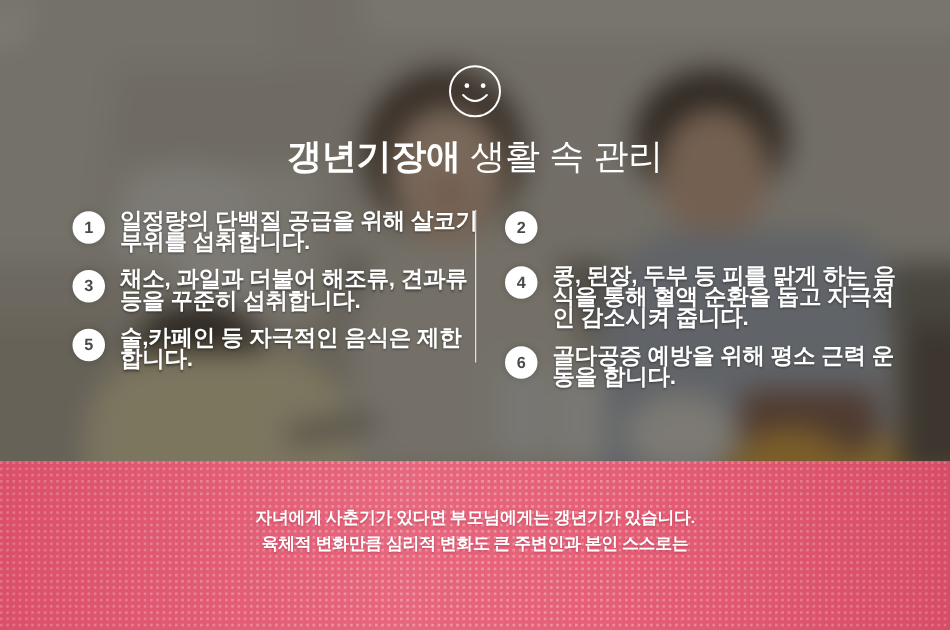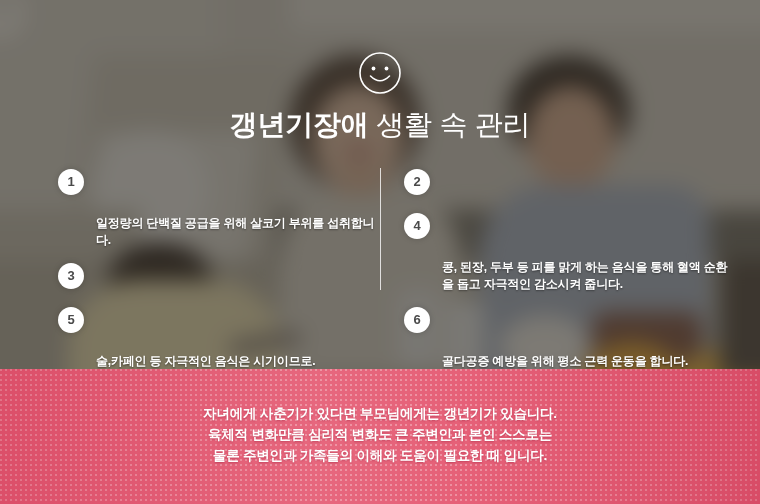--- a/index.html
+++ b/index.html
@@ -271,40 +271,40 @@
     color: #4a4a4a;
     font-size: 13px;
     font-weight: 700;
     line-height: 26px;
     text-align: center;
     margin-right: 12px;
     margin-top: 1px;
     box-shadow: 0 0 6px rgba(0,0,0,.18);
   }
   .tip-text {
-    font-size: 12px;
+    font-size: 18px;
     line-height: 17px;
     color: #ffffff;
     font-weight: 700;
     letter-spacing: -0.2px;
     text-shadow: 0 1px 2px rgba(0,0,0,.45);
-    margin-top: 47px;
   }
 
   
   .footer {
     position: absolute;
     left: 0;
     top: 369px;
     width: 760px;
     height: 135px;
     background-color: #e4566f;
     background-image:
       radial-gradient(circle at 1px 1px, rgba(255,255,255,.30) 1px, transparent 1.4px);
     background-size: 5px 5px;
+    font-family: Liberation Serif, serif;
   }
   .footer-sheen {
     position: absolute;
     left: 0; top: 0; width: 760px; height: 135px;
     background: linear-gradient(to right,
       rgba(198,60,90,0.28) 0%,
       rgba(255,255,255,0.10) 42%,
       rgba(255,255,255,0.06) 62%,
       rgba(190,55,85,0.32) 100%);
     pointer-events: none;
@@ -379,24 +379,25 @@
   <div class="tips">
     <div class="tips-divider"></div>
 
     <div class="tip-col tip-col-left">
       <div class="tip">
         <div class="tip-num">1</div>
         <div class="tip-text">일정량의 단백질 공급을 위해 살코기 부위를 섭취합니다.</div>
       </div>
       <div class="tip">
         <div class="tip-num">3</div>
+        <div class="tip-text">채소, 과일과 더불어 해조류, 견과류 등을 꾸준히 섭취합니다.</div>
       </div>
       <div class="tip">
         <div class="tip-num">5</div>
-        <div class="tip-text">술,카페인 등 자극적인 음식은 시기이므로.</div>
+        <div class="tip-text">술,카페인 등 자극적인 음식은 제한합니다.</div>
       </div>
     </div>
 
     <div class="tip-col tip-col-right">
       <div class="tip">
         <div class="tip-num">2</div>
       </div>
       <div class="tip">
         <div class="tip-num">4</div>
         <div class="tip-text">콩, 된장, 두부 등 피를 맑게 하는 음식을 통해 혈액 순환을 돕고 자극적인 감소시켜 줍니다.</div>
@@ -406,17 +407,16 @@
         <div class="tip-text">골다공증 예방을 위해 평소 근력 운동을 합니다.</div>
       </div>
     </div>
   </div>
 
   <div class="footer">
     <div class="footer-sheen"></div>
     <div class="footer-text">
       <div class="footer-line">자녀에게 사춘기가 있다면 부모님에게는 갱년기가 있습니다.</div>
       <div class="footer-line">육체적 변화만큼 심리적 변화도 큰 주변인과 본인 스스로는</div>
-      <div class="footer-line">물론 주변인과 가족들의 이해와 도움이 필요한 때 입니다.</div>
     </div>
   </div>
 
 </div>
 
 </body></html>

